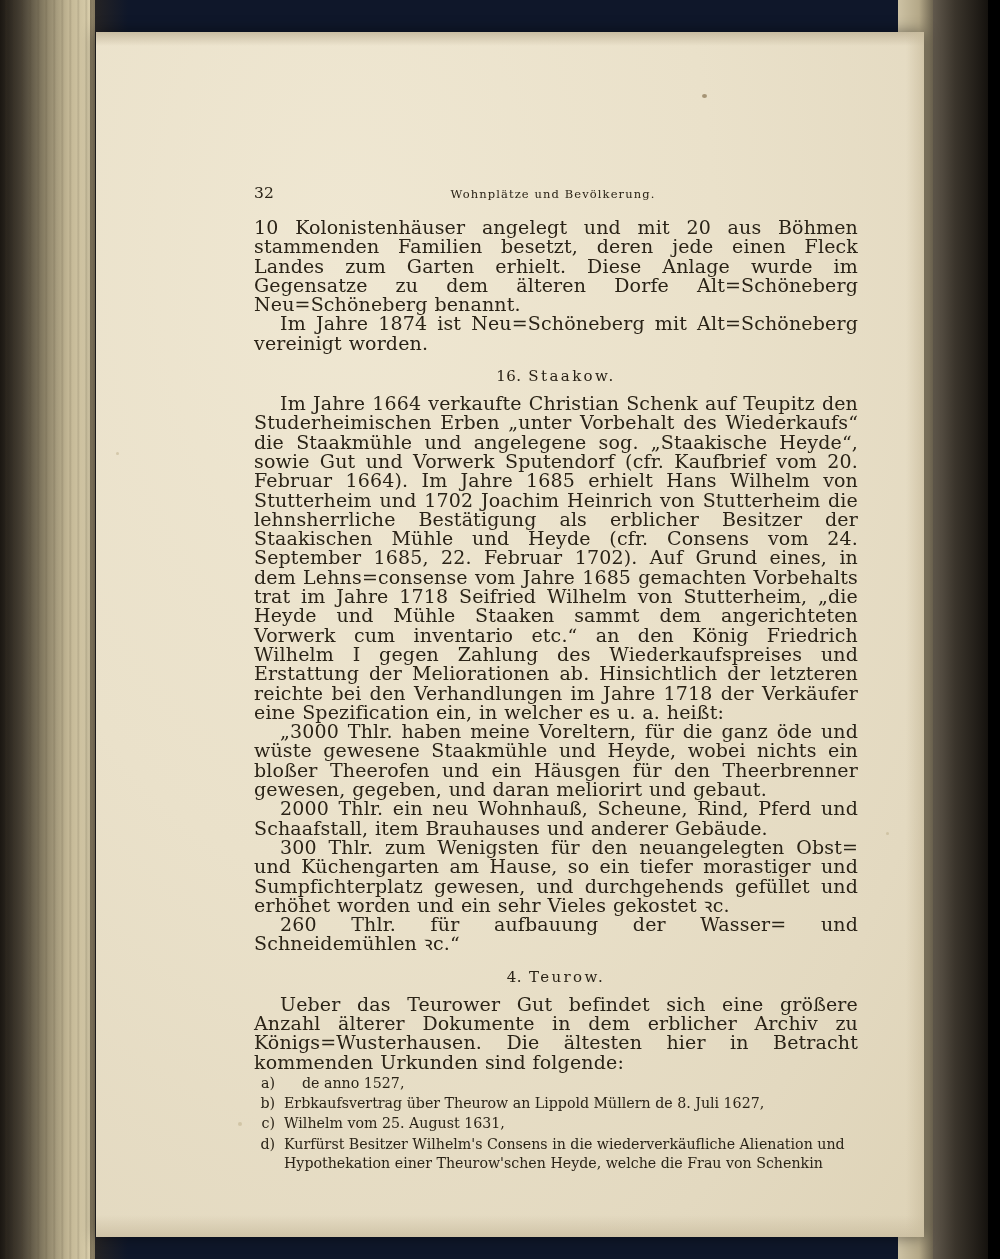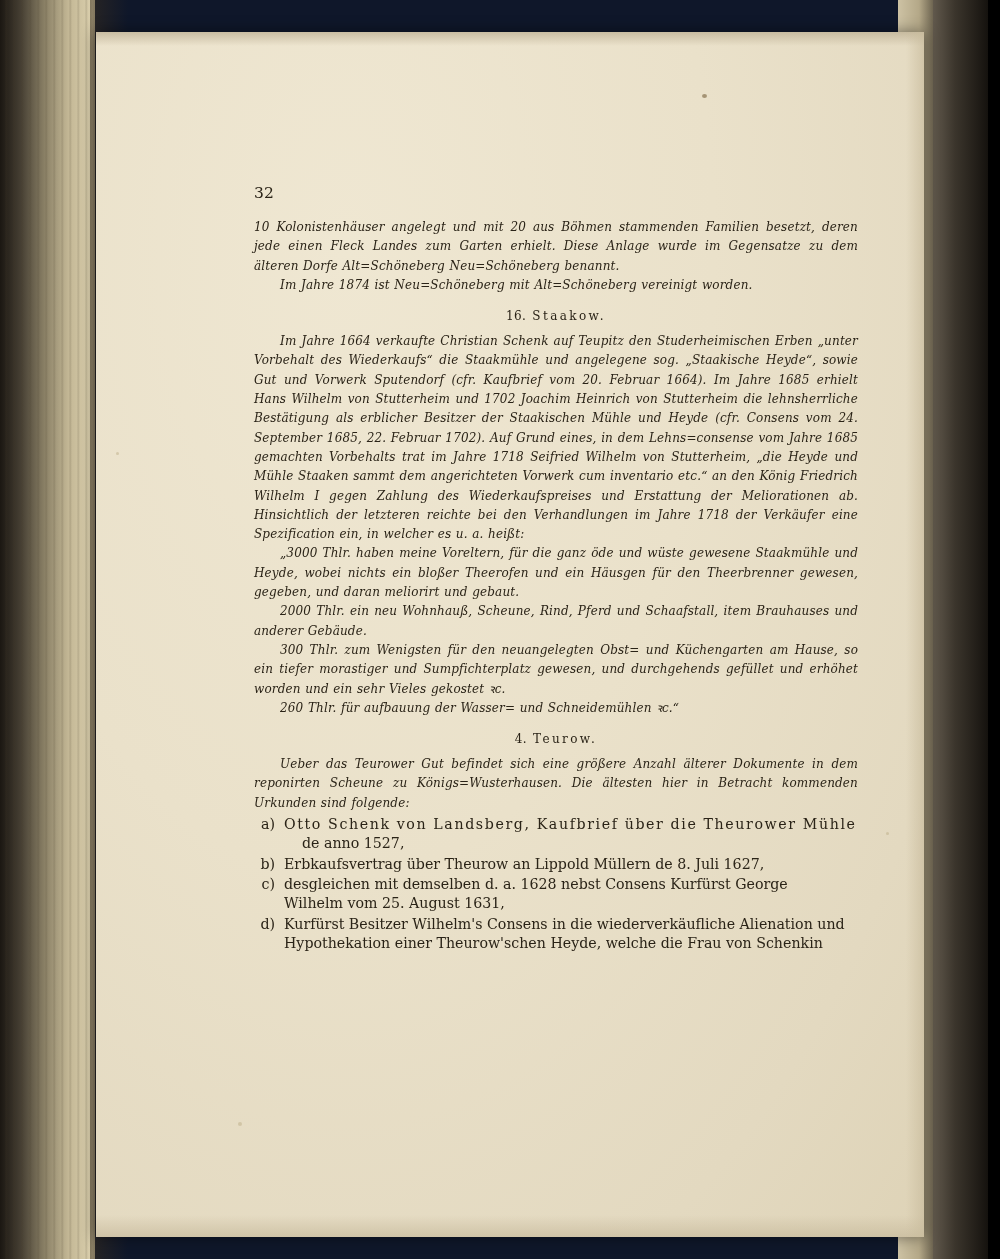--- a/index.html
+++ b/index.html
@@ -123,33 +123,32 @@
   .head-title {
     font-size: 11.5px;
     letter-spacing: 1.1px;
     flex: 1;
     text-align: center;
     padding-right: 40px;
   }
 
   p {
     margin: 0;
-    font-size: 12px;
+    font-size: 19px;
     line-height: 19.3px;
     text-align: justify;
     letter-spacing: .15px;
     word-spacing: .6px;
-    font-style: italic;
   }
   p.ind { text-indent: 26px; }
   p.noind { text-indent: 0; }
 
   .section-head {
     text-align: center;
-    font-size: 12px;
+    font-size: 15px;
     letter-spacing: 2.2px;
     margin: 14px 0 9px 0;
   }
   .section-head .num { letter-spacing: .4px; }
 
   .quote { }
 
   ol.items {
     margin: 2px 0 0 0;
     padding: 0;
@@ -207,20 +206,21 @@
 
     <div class="blot" style="top:62px; left:606px;"></div>
     <div class="speck" style="top:1090px; left:142px; width:4px; height:4px;"></div>
     <div class="speck" style="top:420px; left:20px; width:3px; height:3px;"></div>
     <div class="speck" style="top:800px; left:790px; width:3px; height:3px;"></div>
 
     <div class="textblock">
 
       <div class="running-head">
         <span class="folio">32</span>
+        <span class="head-title">Wohnplätze und Bevölkerung.</span>
       </div>
 
       <p class="noind">10 Kolonistenhäuser angelegt und mit 20 aus Böhmen stammenden Familien besetzt, deren jede einen Fleck Landes zum Garten erhielt. Diese Anlage wurde im Gegensatze zu dem älteren Dorfe Alt=Schöneberg Neu=Schöneberg benannt.</p>
       <p class="ind">Im Jahre 1874 ist Neu=Schöneberg mit Alt=Schöneberg vereinigt worden.</p>
 
       <div class="section-head">
         <span class="num">16.</span>
         <span class="sp2">Staakow.</span>
       </div>
 
@@ -228,40 +228,38 @@
       <p class="ind quote">„3000 Thlr. haben meine Voreltern, für die ganz öde und wüste gewesene Staakmühle und Heyde, wobei nichts ein bloßer Theerofen und ein Häusgen für den Theerbrenner gewesen, gegeben, und daran meliorirt und gebaut.</p>
       <p class="ind quote">2000 Thlr. ein neu Wohnhauß, Scheune, Rind, Pferd und Schaafstall, item Brauhauses und anderer Gebäude.</p>
       <p class="ind quote">300 Thlr. zum Wenigsten für den neuangelegten Obst= und Küchengarten am Hause, so ein tiefer morastiger und Sumpfichterplatz gewesen, und durchgehends gefüllet und erhöhet worden und ein sehr Vieles gekostet ꝛc.</p>
       <p class="ind quote">260 Thlr. für aufbauung der Wasser= und Schneidemühlen ꝛc.“</p>
 
       <div class="section-head">
         <span class="num">4.</span>
         <span class="sp2">Teurow.</span>
       </div>
 
-      <p class="ind">Ueber das Teurower Gut befindet sich eine größere Anzahl älterer Dokumente in dem reponirten Scheune zu Königs=Wusterhausen. Die ältesten hier in Betracht kommenden Urkunden sind folgende:</p>
+      <p class="ind">Ueber das Teurower Gut befindet sich eine größere Anzahl älterer Dokumente in dem erblicher Archiv zu Königs=Wusterhausen. Die ältesten hier in Betracht kommenden Urkunden sind folgende:</p>
 
       <ol class="items">
         <li>
           <span class="mark">a)</span>
           <span class="body">
-            <span class="sp">Otto Schenk von Landsberg, Kaufbrief über die Theurower Mühle</span>
             <span class="cont">de anno 1527,</span>
           </span>
         </li>
         <li>
           <span class="mark">b)</span>
           <span class="body">
             <span>Erbkaufsvertrag über Theurow an Lippold Müllern de 8. Juli 1627,</span>
           </span>
         </li>
         <li>
           <span class="mark">c)</span>
           <span class="body">
-            <span>desgleichen mit demselben d. a. 1628 nebst Consens Kurfürst George</span>
             <span class="cont0">Wilhelm vom 25. August 1631,</span>
           </span>
         </li>
         <li>
           <span class="mark">d)</span>
           <span class="body">
             <span>Kurfürst Besitzer Wilhelm's Consens in die wiederverkäufliche Alienation und</span>
             <span class="cont0">Hypothekation einer Theurow'schen Heyde, welche die Frau von Schenkin</span>
           </span>
         </li>

